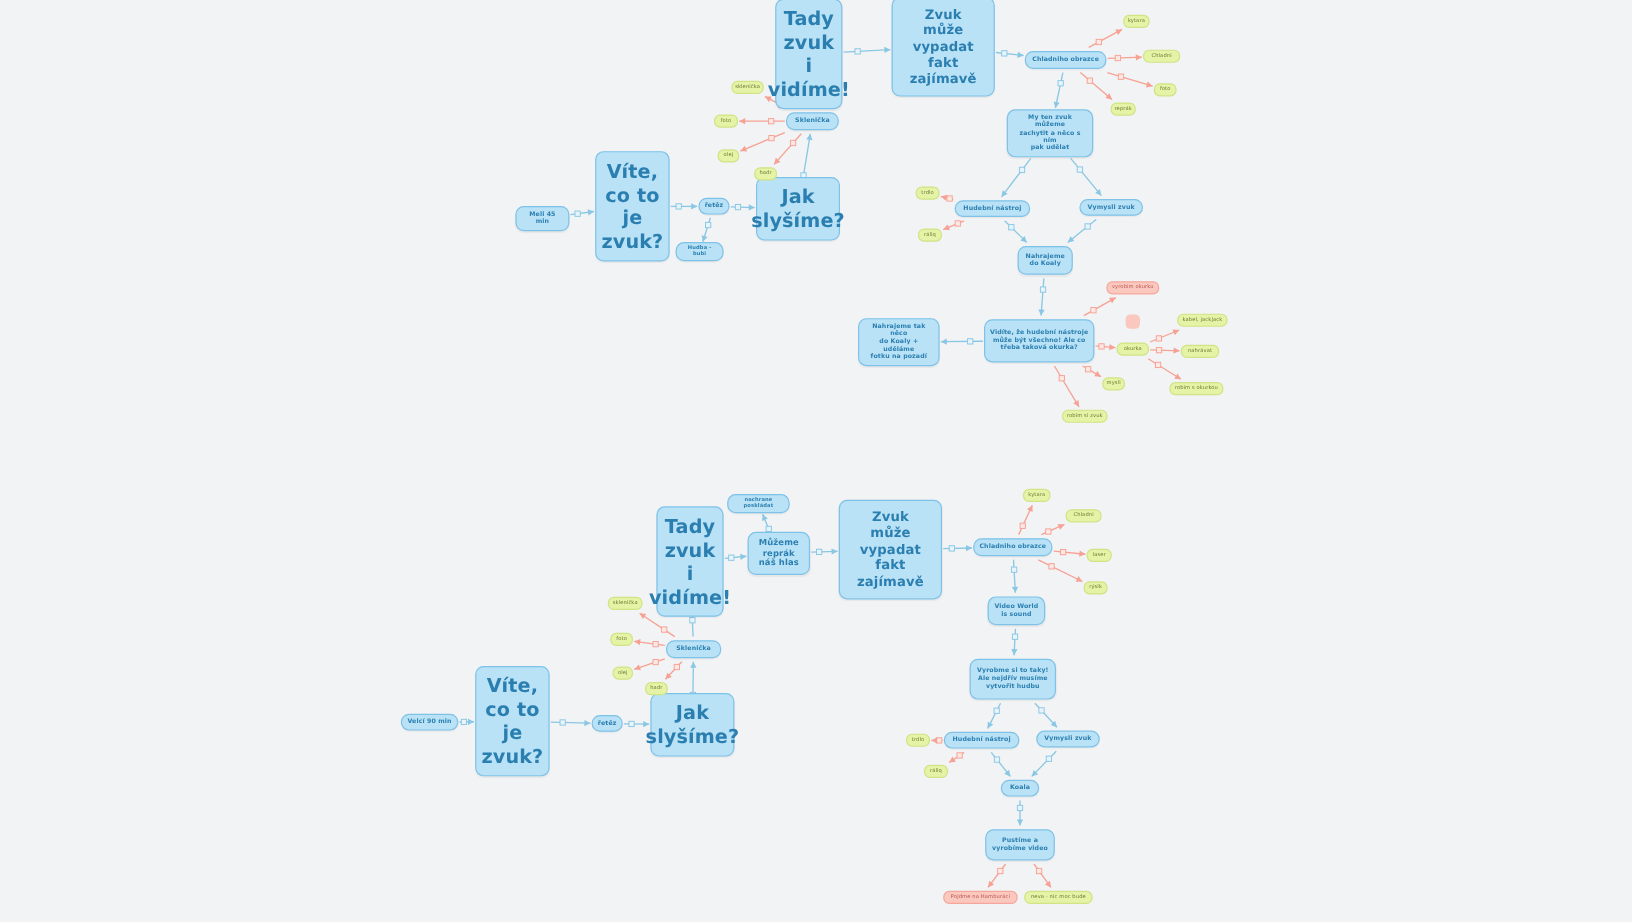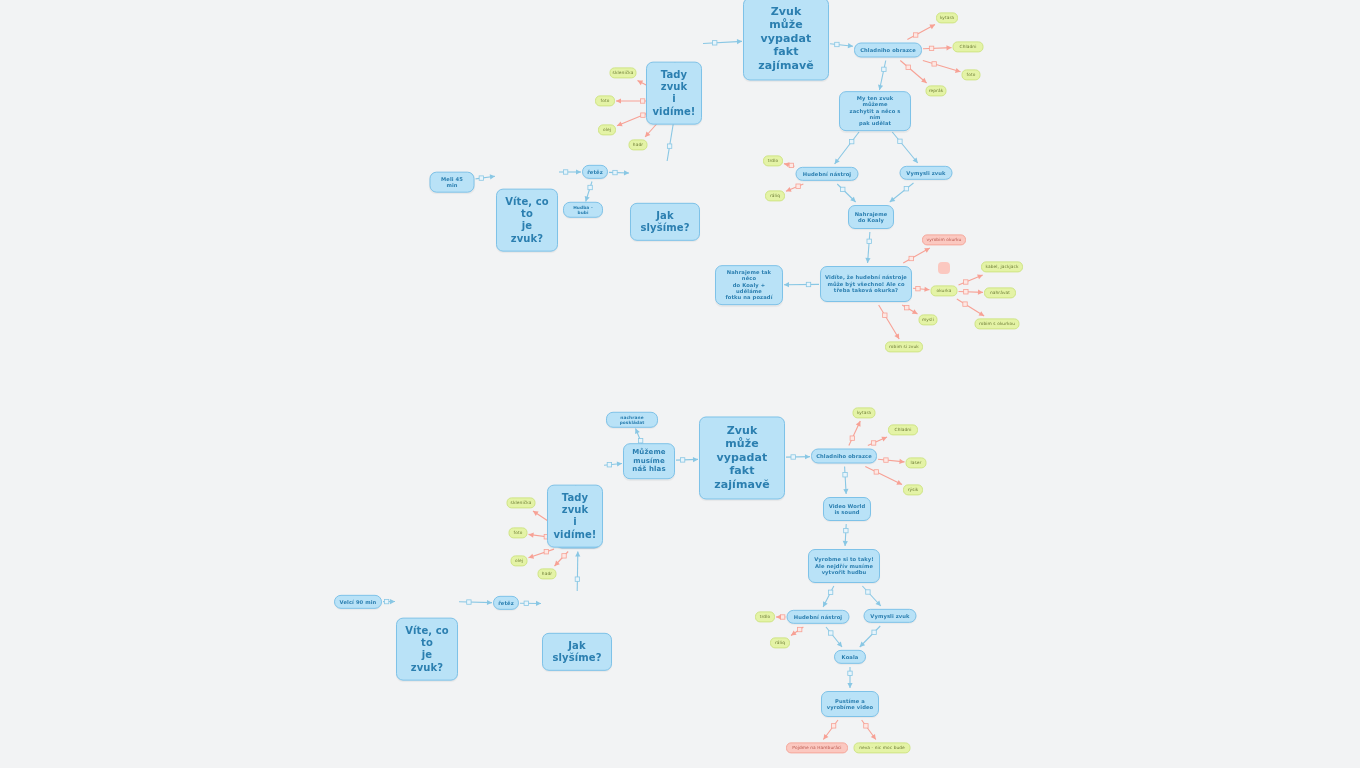--- a/index.html
+++ b/index.html
@@ -40,21 +40,21 @@
     border-radius:5px;
   }
   
   .n-red{
     background:#fbc8c0;
     border:1px solid #f5a79b;
     color:#b9544a;
     border-radius:5px;
   }
   .sz-xl{font-size:11px;padding:7px 9px;}
-  .sz-lg{font-size:10px;padding:6px 8px;margin-top:48px;}
+  .sz-lg{font-size:16px;padding:6px 8px;}
   .sz-md{font-size:7px;padding:4px 6px;}
   .sz-sm{font-size:5.2px;padding:3px 4px;}
   .sz-xs{font-size:4.3px;padding:2px 3px;}
 
   .edge-blue{stroke:#89c7e4;stroke-width:1.1;fill:none;}
   .edge-red{stroke:#f7a195;stroke-width:1.1;fill:none;}
   .mk-blue{fill:#e8f4fb;stroke:#89c7e4;stroke-width:.8;}
   .mk-red{fill:#fde8e4;stroke:#f7a195;stroke-width:.8;}
   .arw-blue{fill:#89c7e4;}
   .arw-red{fill:#f7a195;}
@@ -294,21 +294,21 @@
 je zvuk?</div>
       <div class="node n-blue sz-sm" style="left: 506px; top: 603px; width: 26px; min-height: 13px;">řetěz</div>
       <div class="node n-blue sz-lg" style="left: 577px; top: 604px; width: 70px; min-height: 20px;">Jak slyšíme?</div>
       <div class="node n-blue sz-sm" style="left: 578px; top: 541px; width: 46px; min-height: 15px;">Sklenička</div>
       <div class="node n-yellow sz-xs" style="left: 521px; top: 503px; width: 29px; min-height: 10px;">sklenička</div>
       <div class="node n-yellow sz-xs" style="left: 518px; top: 533px; width: 19px; min-height: 10px;">foto</div>
       <div class="node n-yellow sz-xs" style="left: 519px; top: 561px; width: 17px; min-height: 10px;">olej</div>
       <div class="node n-yellow sz-xs" style="left: 547px; top: 574px; width: 19px; min-height: 10px;">hadr</div>
       <div class="node n-blue sz-lg" style="left: 575px; top: 468px; width: 56px; min-height: 28px;">Tady zvuk
 i vidíme!</div>
-      <div class="node n-blue sz-md" style="left: 649px; top: 461px; width: 52px; min-height: 24px;">Můžeme musíme
+      <div class="node n-blue sz-md" style="left: 649px; top: 461px; width: 52px; min-height: 24px;">Můžeme reprák
 náš hlas</div>
       <div class="node n-blue sz-xs" style="left: 632px; top: 420px; width: 52px; min-height: 11px;">nachrane poskládat</div>
       <div class="node n-blue sz-xl" style="left: 742px; top: 458px; width: 86px; min-height: 30px;">Zvuk může vypadat
 fakt zajímavě</div>
       <div class="node n-blue sz-sm" style="left: 844px; top: 456px; width: 66px; min-height: 15px;">Chladniho obrazce</div>
       <div class="node n-yellow sz-xs" style="left: 864px; top: 413px; width: 23px; min-height: 10px;">kytara</div>
       <div class="node n-yellow sz-xs" style="left: 903px; top: 430px; width: 30px; min-height: 10px;">Chladni</div>
       <div class="node n-yellow sz-xs" style="left: 916px; top: 463px; width: 21px; min-height: 10px;">laser</div>
       <div class="node n-yellow sz-xs" style="left: 913px; top: 490px; width: 20px; min-height: 10px;">rýsik</div>
       <div class="node n-blue sz-sm" style="left: 847px; top: 509px; width: 48px; min-height: 24px;">Video World

